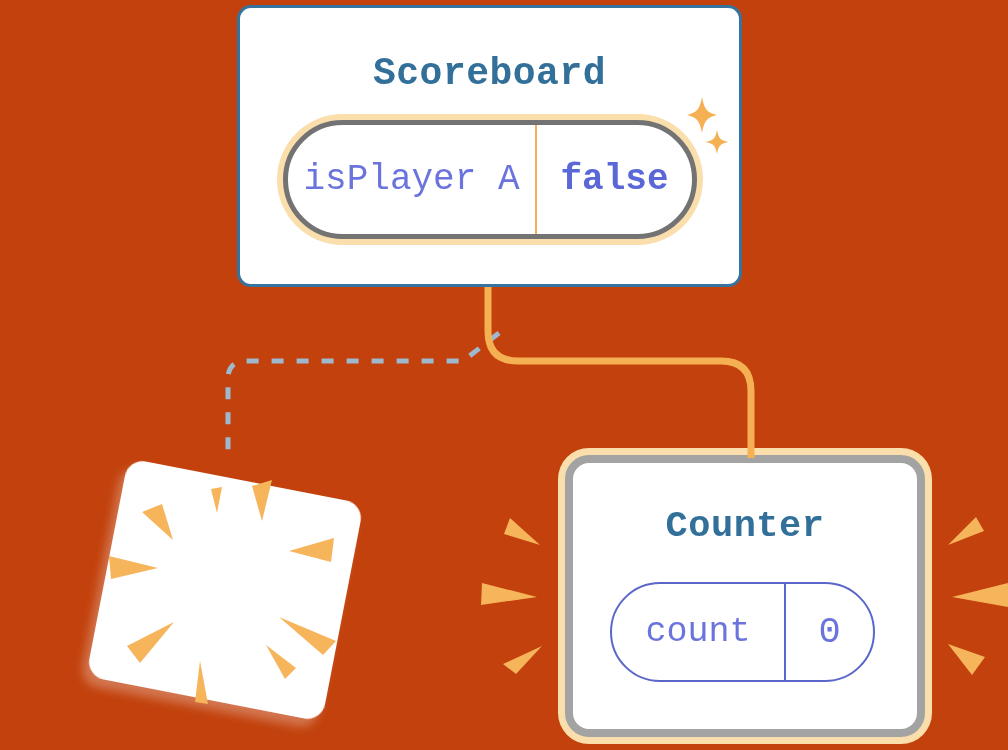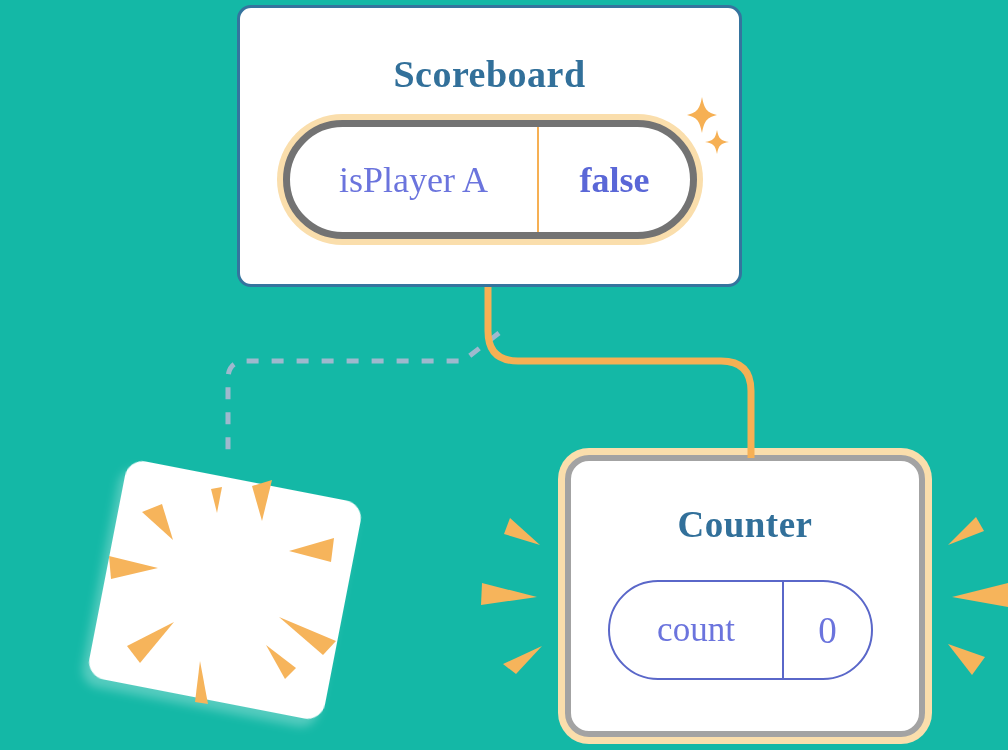--- a/index.html
+++ b/index.html
@@ -1,38 +1,38 @@
 <!DOCTYPE html>
 <html><head>
 <meta charset="utf-8">
 <style>
   html, body { margin: 0; padding: 0; }
   .canvas {
     position: relative;
     width: 1008px;
     height: 750px;
-    background: #14b8a6;
+    background: #c2410c;
     overflow: hidden;
-    font-family: Liberation Serif, serif;
+    font-family: Liberation Mono, monospace;
   }
   .card {
     position: absolute;
     background: #FFFFFF;
     box-sizing: border-box;
   }
   .scoreboard-card {
     left: 237px; top: 5px;
     width: 505px; height: 282px;
     border: 3px solid #35749E;
     border-radius: 14px;
   }
   .counter-card {
     left: 565px; top: 455px;
     width: 360px; height: 282px;
-    border: 6px solid #a3a3a3;
+    border: 8px solid #a3a3a3;
     border-radius: 24px;
     box-shadow: 0 0 0 7px #FADEAC;
   }
   .card-title {
     text-align: center;
     color: #32709A;
     font-size: 38px;
     font-weight: 600;
     letter-spacing: 0.5px;
   }
@@ -41,21 +41,21 @@
   .pill {
     position: absolute;
     display: flex;
     align-items: stretch;
     background: #FFFFFF;
     box-sizing: border-box;
   }
   .pill-highlight {
     left: 43px; top: 112px;
     width: 414px; height: 119px;
-    border: 7px solid #737373;
+    border: 5px solid #737373;
     border-radius: 62px;
     box-shadow: 0 0 0 6px #FADEAC;
   }
   .pill-plain {
     left: 37px; top: 119px;
     width: 265px; height: 100px;
     border: 2px solid #5A67C9;
     border-radius: 52px;
   }
   .pill-key, .pill-value {

